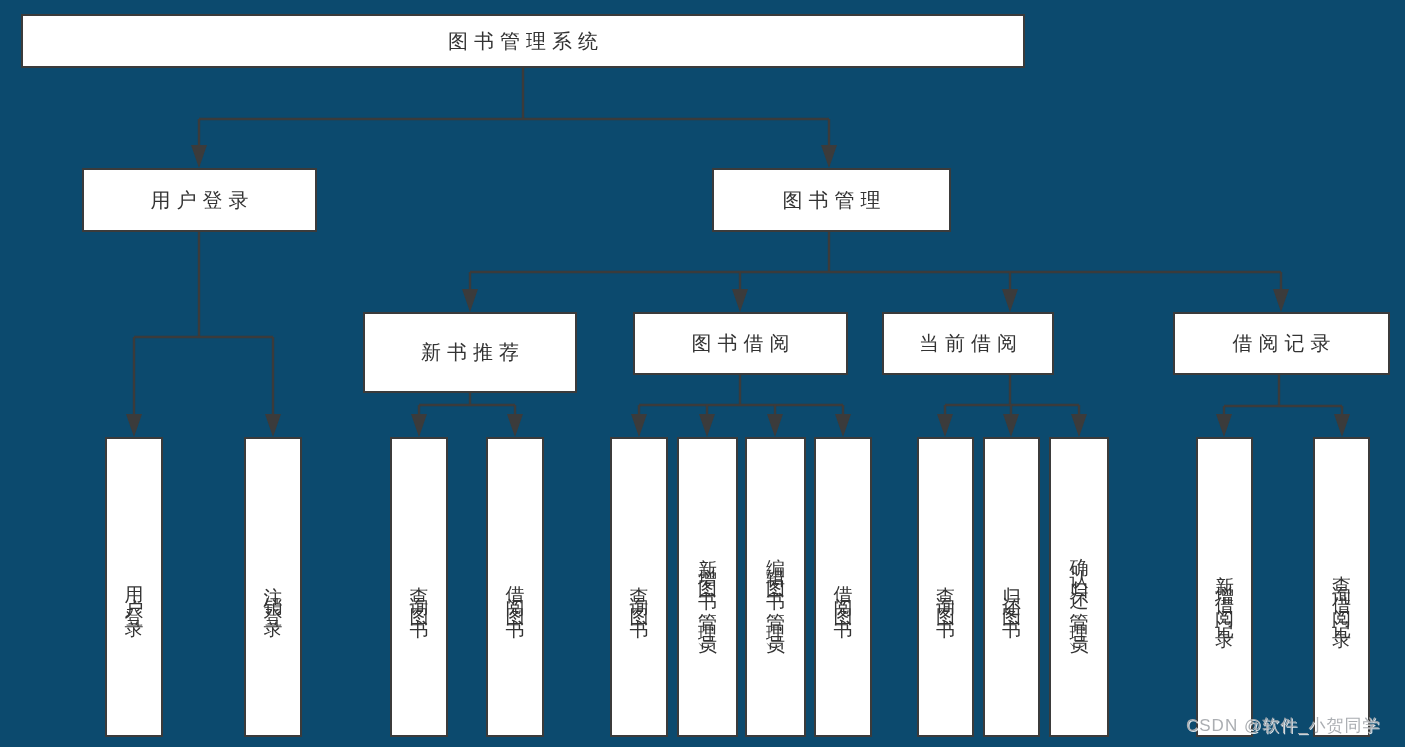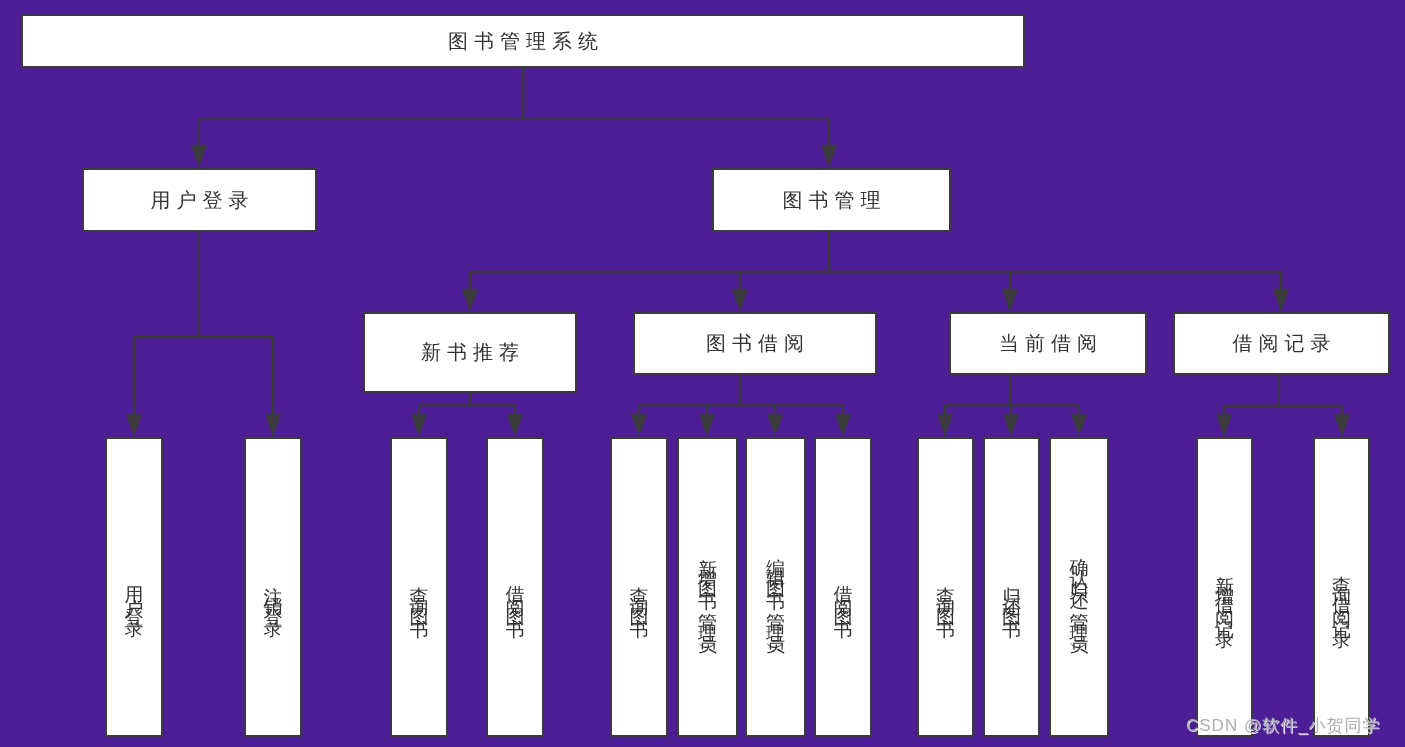--- a/index.html
+++ b/index.html
@@ -5,21 +5,21 @@
   * { margin: 0; padding: 0; box-sizing: border-box; }
   html, body { background: #fff; }
   body {
     font-family: "Liberation Sans", "DejaVu Sans", sans-serif;
     color: var(--text, #333);
   }
   .canvas {
     position: relative;
     width: 1405px;
     height: 747px;
-    background: #4c1d95;
+    background: #0c4a6e;
     overflow: hidden;
   }
   .connectors { position: absolute; left: 0; top: 0; z-index: 1; }
   .connectors path { stroke: var(--line, #3b3b3b); stroke-width: 2.4; fill: none; }
   .connectors polygon { fill: var(--line, #3b3b3b); stroke: none; }
   .box {
     position: absolute;
     z-index: 2;
     background: #fff;
     border: 2.5px solid var(--line, #3b3b3b);
@@ -129,24 +129,24 @@
   <div class="box" style="left:82px; top:168px; width:235px; height:64px">
     <span class="hlabel">用户登录</span>
   </div>
   <div class="box" style="left:712px; top:168px; width:239px; height:64px">
     <span class="hlabel">图书管理</span>
   </div>
 
   <div class="box" style="left:363px; top:312px; width:214px; height:81px">
     <span class="hlabel">新书推荐</span>
   </div>
-  <div class="box" style="left:633px; top:312px; width:244px; height:63px">
+  <div class="box" style="left:633px; top:312px; width:215px; height:63px">
     <span class="hlabel">图书借阅</span>
   </div>
-  <div class="box" style="left:949px; top:312px; width:198px; height:63px">
+  <div class="box" style="left:882px; top:312px; width:172px; height:63px">
     <span class="hlabel">当前借阅</span>
   </div>
   <div class="box" style="left:1173px; top:312px; width:217px; height:63px">
     <span class="hlabel">借阅记录</span>
   </div>
 
   <div class="box" style="left:105px; top:437px; width:58px; height:300px">
     <span class="vlabel">用户登录</span>
   </div>
   <div class="box" style="left:244px; top:437px; width:58px; height:300px">

